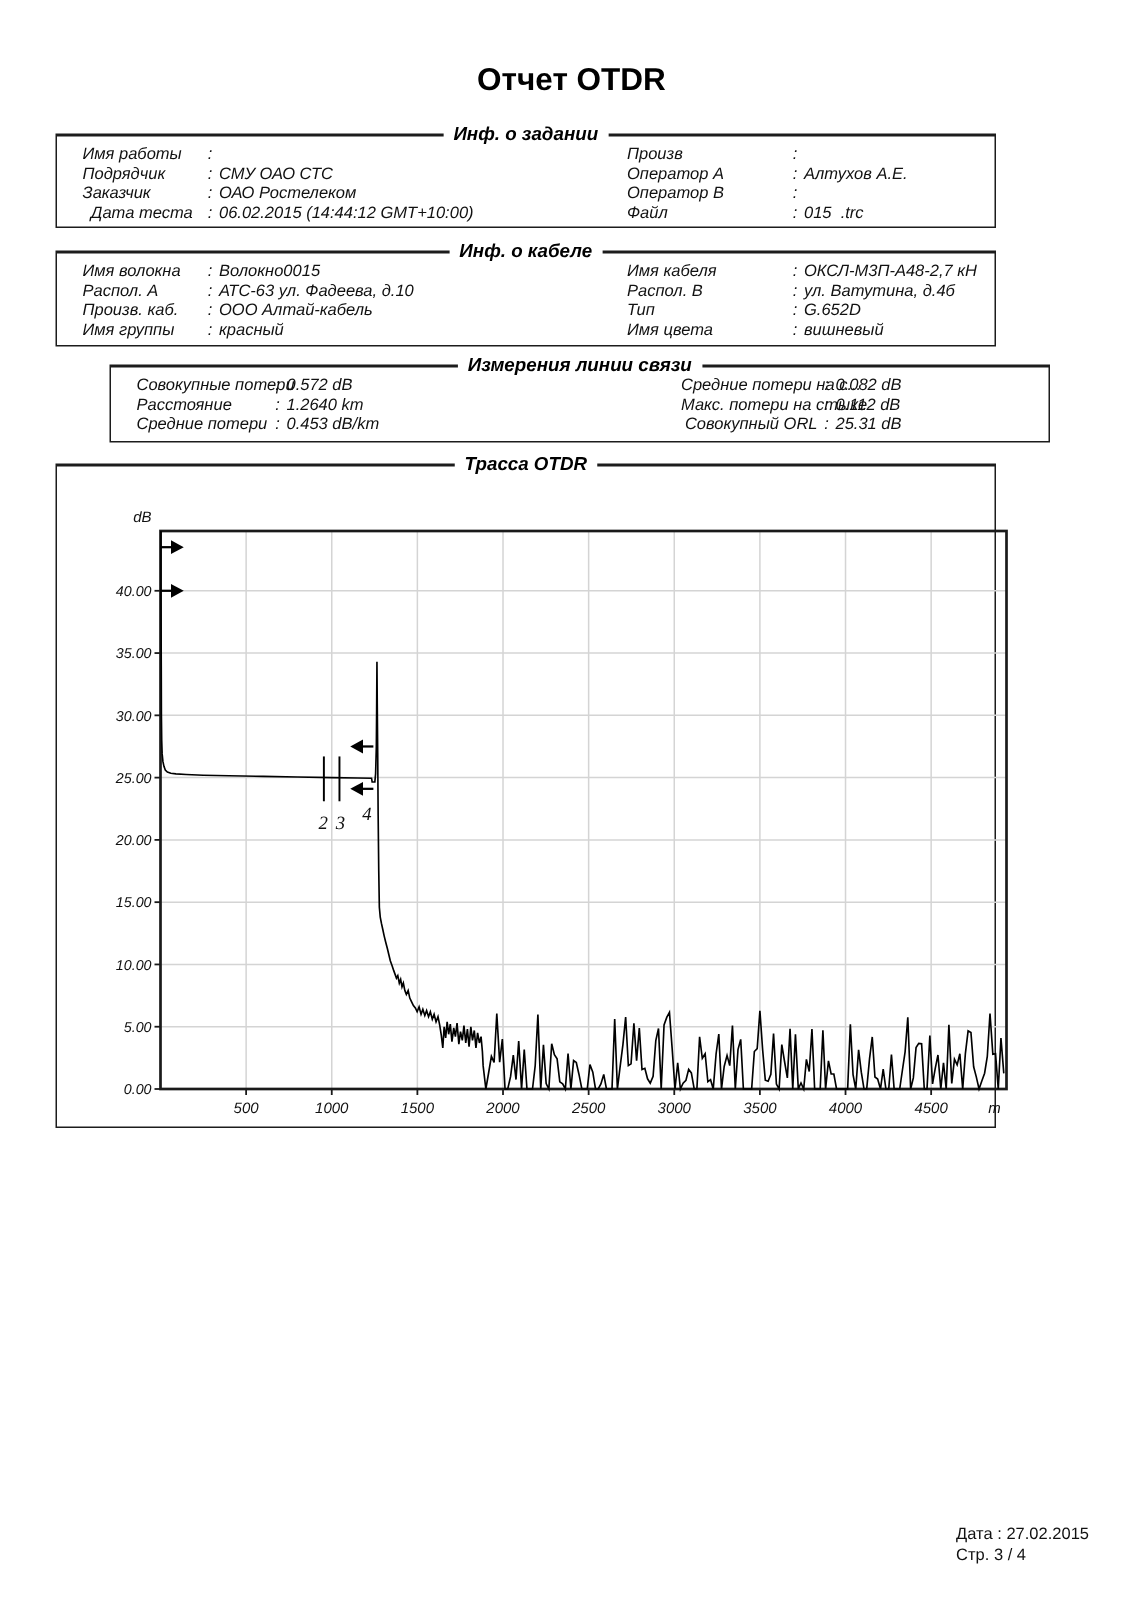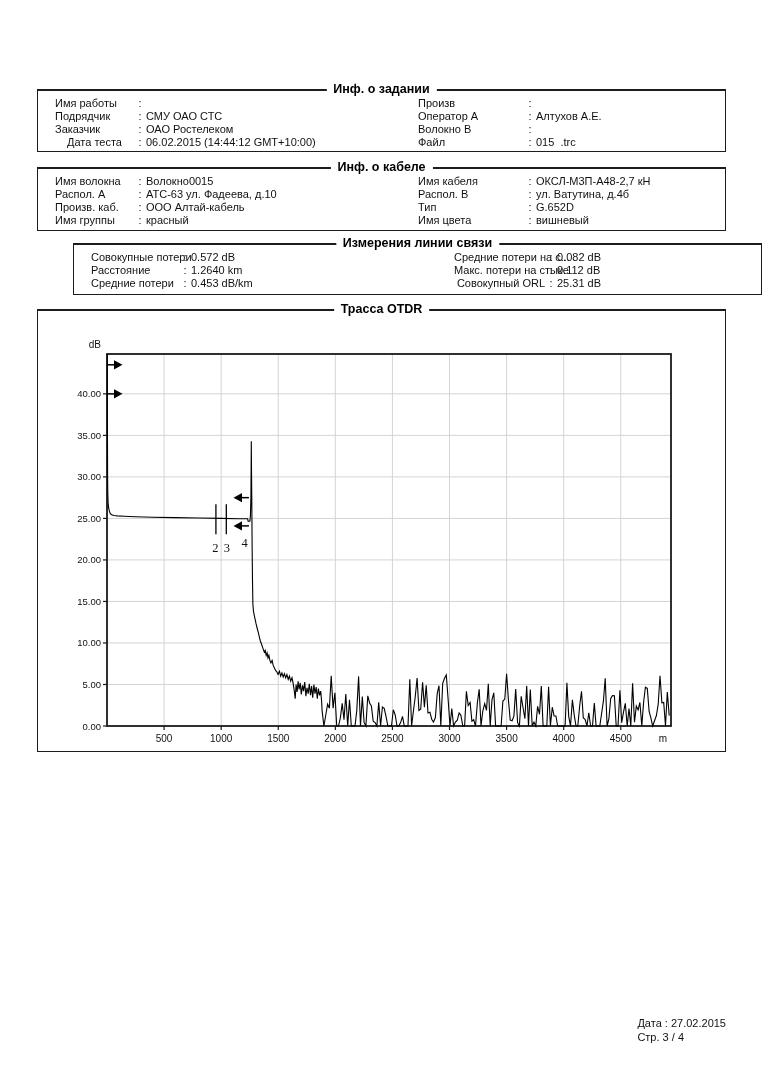--- a/index.html
+++ b/index.html
@@ -5,22 +5,22 @@
   html,body{margin:0;padding:0;background:#fff;}
   .page{
     position:relative;width:762px;height:1080px;background:#fff;overflow:hidden;
     font-family:"Liberation Sans","DejaVu Sans",sans-serif;color:#111;
   }
   .report-title{
     position:absolute;top:42px;left:0;width:100%;text-align:center;
     font-size:21px;font-weight:bold;letter-spacing:0px;margin:0;color:#000;
   }
   .panel{
-    position:absolute;left:37px;width:689px;box-sizing:border-box;
-    border:1px solid #1c1c1c;border-top:2px solid #1c1c1c;background:#fff;
+    position:absolute;left:37px;width:627px;box-sizing:border-box;
+    border:1px solid #1c1c1c;border-top:2px solid #1c1c1c;background:#fff;font-style:italic;
   }
   .legend{
     position:absolute;top:-9px;left:50%;transform:translateX(-50%);
     background:#fff;padding:0 7px;font-size:12.5px;font-weight:bold;white-space:nowrap;color:#000;
   }
   #panel-task{top:89px;height:63px;}
   #panel-cable{top:167px;height:64px;}
   #panel-meas{top:243px;height:52px;margin-left:36px;}
   #panel-trace{top:309px;height:443px;}
   .cols{display:flex;padding:6px 0 0 17px;}
@@ -34,20 +34,21 @@
   #chart-svg{position:absolute;left:0;top:0;width:687px;height:441px;}
   .footer-left{position:absolute;left:37px;top:1016px;font-size:11px;line-height:14px;}
   .footer-right{position:absolute;right:36px;top:1016px;font-size:11px;line-height:14px;}
   .sigline{letter-spacing:1px;}
 </style>
 </head>
 <body>
 
 <div class="page">
 
+  <h1 class="report-title">Отчет OTDR</h1>
 
   <section class="panel" id="panel-task">
     <div class="legend">Инф. о задании</div>
     <div class="cols">
       <div class="col-left">
           <div class="frow">
             <span class="lbl" style="width: 79px;">Имя работы</span>
             <span class="sep">:</span>
             <span class="val"></span>
           </div>
@@ -72,21 +73,21 @@
             <span class="lbl" style="width: 106px;">Произв</span>
             <span class="sep">:</span>
             <span class="val"></span>
           </div>
           <div class="frow">
             <span class="lbl" style="width: 106px;">Оператор А</span>
             <span class="sep">:</span>
             <span class="val">Алтухов А.Е.</span>
           </div>
           <div class="frow">
-            <span class="lbl" style="width: 106px;">Волокно В</span>
+            <span class="lbl" style="width: 106px;">Оператор В</span>
             <span class="sep">:</span>
             <span class="val"></span>
           </div>
           <div class="frow">
             <span class="lbl" style="width: 106px;">Файл</span>
             <span class="sep">:</span>
             <span class="val">015  .trc</span>
           </div>
         </div>
     </div>

